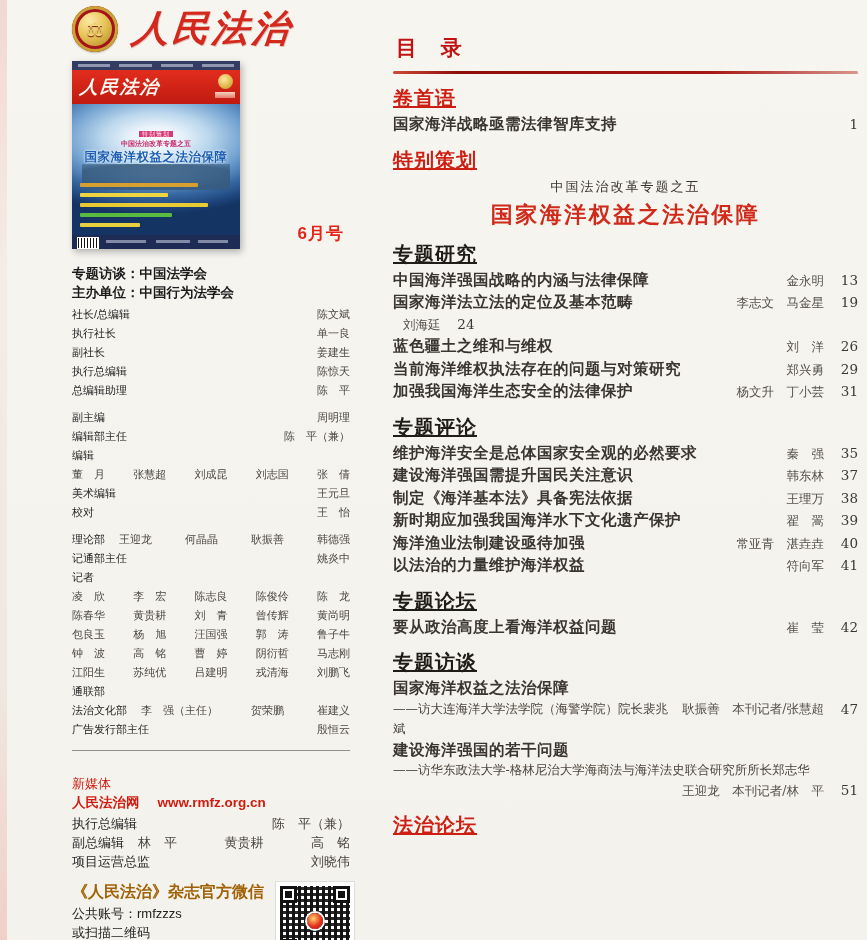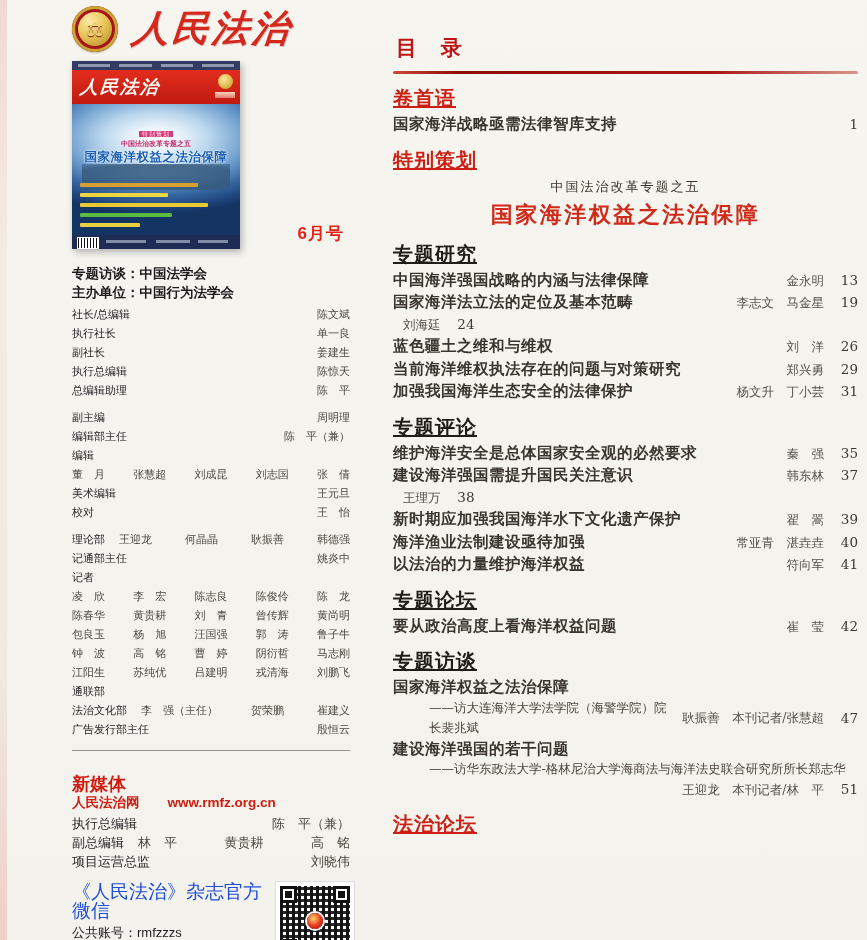--- a/index.html
+++ b/index.html
@@ -69,26 +69,26 @@
   .row{display:flex;align-items:baseline;line-height:19px;}
   .row .lab{color:#262626;white-space:nowrap;}
   .names{font-family:"DejaVu Serif",serif;color:#4a463f;white-space:nowrap;}
   .row.lr .names{margin-left:auto;}
   .row.spread{justify-content:space-between;}
   .row.spread .names{white-space:nowrap;}
   .names-spread{flex:1;display:flex;justify-content:space-between;margin-left:14px;}
   .gap{height:8px;}
   .div-line{border:none;border-top:1px solid #949088;margin:11px 0 8px;}
   
-  .nm-head{color:#d01c10;font-weight:bold;font-size:18px;line-height:18px;margin-top:24px;}
-  .nm-site{display:flex;gap:28px;color:#d01c10;font-size:13.5px;font-weight:bold;line-height:19px;margin-bottom:2px;}
+  .nm-head{color:#d01c10;font-weight:normal;font-size:13px;line-height:18px;margin-top:24px;}
+  .nm-site{display:flex;gap:18px;color:#d01c10;font-size:13.5px;font-weight:bold;line-height:19px;margin-bottom:2px;}
   .nm-rows{font-size:13px;}
   
   .wc{position:relative;margin-top:11px;padding-right:86px;min-height:80px;}
-  .wc-head{color:#1d4ed8;font-weight:normal;font-size:19px;line-height:19px;margin-bottom:3px;}
+  .wc-head{color:#a16207;font-weight:bold;font-size:16px;line-height:19px;margin-bottom:3px;}
   .wc-line{font-size:13px;line-height:19px;color:#222;}
   .qr{position:absolute;right:-4px;top:0;width:78px;height:78px;background:#fff;
     box-shadow:0 0 0 1px #ddd;}
   .qr-grid{position:absolute;inset:4px;
     background:
       repeating-linear-gradient(0deg,rgba(17,17,17,.9) 0 3px,transparent 3px 6px),
       repeating-linear-gradient(90deg,#151515 0 3px,#fff 3px 6px);}
   .qr-f{position:absolute;width:17px;height:17px;background:#fff;border:3px solid #111;box-sizing:border-box;}
   .qr-f::after{content:"";position:absolute;inset:2px;background:#111;}
   .qr-f.tl{left:4px;top:4px;}.qr-f.tr{right:4px;top:4px;}.qr-f.bl{left:4px;bottom:4px;}
@@ -102,22 +102,22 @@
   .sec{margin-top:14px;}
   .sec-h{font-size:20px;font-weight:bold;line-height:20px;margin-bottom:5px;letter-spacing:1px;text-decoration:underline;}
   .sec-h.red{color:#cd1f13;}
   .sec-h.black{color:#201d18;}
   .toc-item{display:flex;align-items:baseline;line-height:21.5px;
     font-family:"Liberation Serif",serif;font-size:15.5px;font-weight:600;color:#3a362f;}
   .ti-t{flex:1;letter-spacing:.5px;}
   .ti-a{margin-left:10px;font-family:"DejaVu Serif",serif;font-size:12.5px;font-weight:normal;color:#55504a;white-space:nowrap;}
   .ti-p{margin-left:10px;min-width:24px;text-align:right;font-family:"DejaVu Serif",serif;
     font-size:13.5px;font-weight:normal;color:#3c3832;}
-  .sub-row{display:flex;align-items:center;line-height:20px;
-    font-family:"DejaVu Serif",serif;font-size:12.5px;color:#4c463e;margin-left:36px;}
+  .sub-row{display:flex;align-items:flex-start;line-height:20px;
+    font-family:"DejaVu Serif",serif;font-size:12.5px;color:#4c463e;}
   .sub-row .sub{flex:1;}
   .authors-row{display:flex;justify-content:flex-end;align-items:baseline;line-height:20px;}
   .special{text-align:center;margin:8px 0 12px;}
   .special .kick{font-family:"DejaVu Serif",serif;font-size:13px;color:#3a332c;letter-spacing:2px;}
   .special .banner{margin-top:4px;font-size:22px;font-weight:bold;color:#d02a1a;letter-spacing:2.5px;}
 </style>
 </head>
 <body>
 
 <div class="edge-tint"></div>
@@ -387,20 +387,21 @@
           <span class="ti-t">维护海洋安全是总体国家安全观的必然要求</span>
           <span class="ti-a">秦　强</span>
           <span class="ti-p">35</span>
         </div>
         <div class="toc-item">
           <span class="ti-t">建设海洋强国需提升国民关注意识</span>
           <span class="ti-a">韩东林</span>
           <span class="ti-p">37</span>
         </div>
         <div class="toc-item">
+          <span class="ti-t">制定《海洋基本法》具备宪法依据</span>
           <span class="ti-a">王理万</span>
           <span class="ti-p">38</span>
         </div>
         <div class="toc-item">
           <span class="ti-t">新时期应加强我国海洋水下文化遗产保护</span>
           <span class="ti-a">翟　翯</span>
           <span class="ti-p">39</span>
         </div>
         <div class="toc-item">
           <span class="ti-t">海洋渔业法制建设亟待加强</span>

